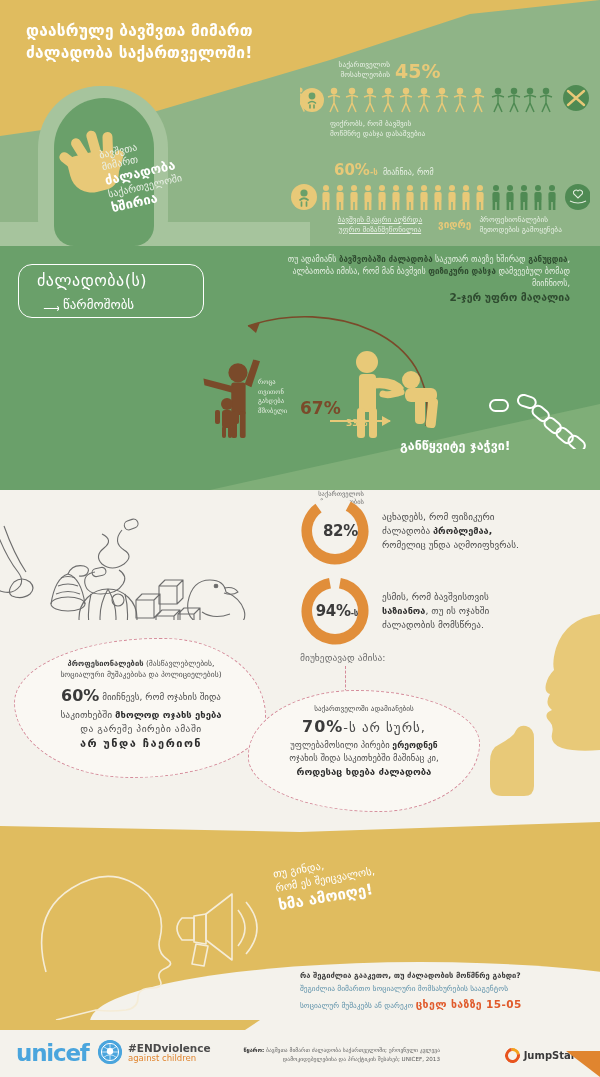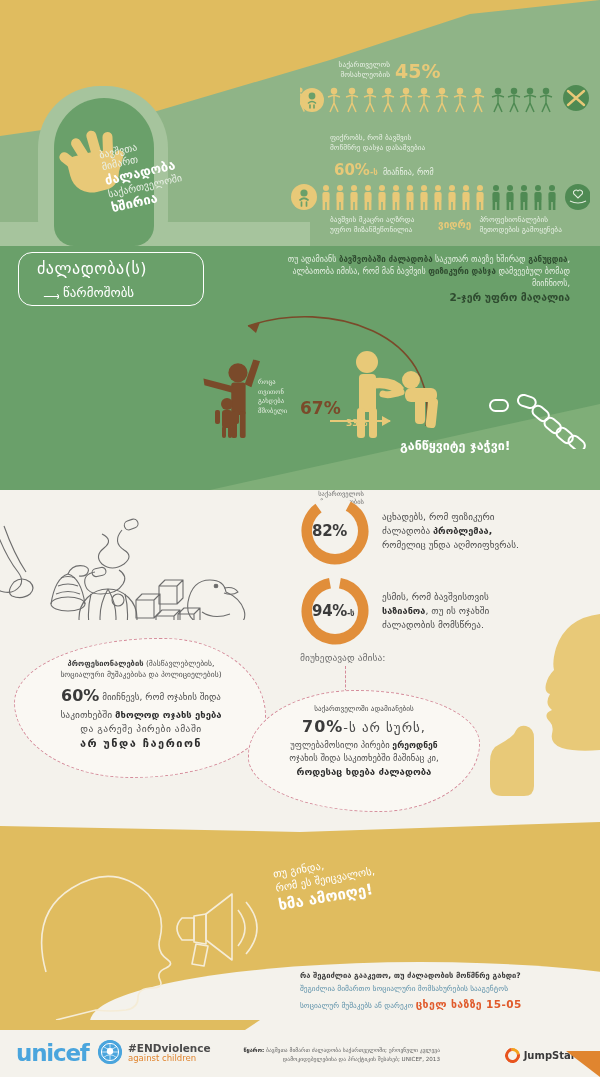--- a/index.html
+++ b/index.html
@@ -64,41 +64,41 @@
   #hdr-rotated .l4 { font-size:10px; color:#e9f0e6; }
   #hdr-rotated .l5 { font-size:13px; font-weight:bold; }
 
   
   .stat-label { color:#e9f1e6; font-size:7.3px; line-height:1.35; }
   #s1 { position:absolute; left:300px; top:60px; width:290px; }
   #s1-head { display:flex; align-items:flex-end; gap:5px; }
   #s1-head .lab { text-align:right; width:90px; }
   #s1-pct { color:#e8c978; font-size:19px; font-weight:bold; line-height:.9; }
   #s1-row { position:relative; height:34px; margin-top:3px; }
-  #s1-sub { margin-top:16px; margin-left:30px; }
+  #s1-sub { margin-top:2px; margin-left:30px; }
 
   
   #s2 { position:absolute; left:290px; top:160px; width:300px; }
   #s2-head { margin-left:44px; }
   #s2-pct { color:#e8c978; font-size:15px; font-weight:bold; }
   #s2-pct small { font-size:8px; }
   #s2-ttl { color:#e9f1e6; font-size:8px; }
   #s2-row { position:relative; height:30px; margin-top:3px; display:flex; align-items:center; gap:3px; }
   #s2-foot { display:flex; align-items:center; gap:8px; margin-top:3px; margin-left:40px; }
   #s2-vidre { color:#e8c978; font-weight:bold; font-size:10px; }
 
   
   #sec-mid { top:246px; height:244px; background:#6aa06a; }
   #mid-wave {
     position:absolute; left:0; bottom:0; width:600px; height:90px;
     background:#7fae78;
     clip-path: polygon(210px 90px, 600px 4px, 600px 90px);
   }
   #mid-bubble {
-    position:absolute; left:18px; top:6px; width:186px; height:54px;
+    position:absolute; left:18px; top:18px; width:186px; height:54px;
     border:1.6px solid #fff; border-radius:14px;
   }
   #mid-bubble .t1 {
     position:absolute; left:14px; top:6px; color:#fff; font-size:16px; letter-spacing:.5px;
     background:#6aa06a; padding:0 4px;
   }
   #mid-bubble .t2 {
     position:absolute; left:40px; top:32px; color:#fff; font-size:13px;
     background:#6aa06a; padding:0 4px;
   }
@@ -144,21 +144,21 @@
   }
   #toys { position:absolute; left:-4px; top:0px; width:260px; height:130px; }
 
   .donut-wrap { position:absolute; display:flex; align-items:center; }
   #d1 { left:300px; top:6px; }
   #d2 { left:300px; top:86px; }
   .donut { position:relative; width:70px; height:70px; flex:none; }
   .donut .hole {
     position:absolute; left:12px; top:12px; width:46px; height:46px;
     border-radius:50%; background:#f4f2ec;
-    display:flex; align-items:center; justify-content:flex-start;
+    display:flex; align-items:center; justify-content:flex-end;
   }
   .donut .val { color:#3b3b3b; font-size:15px; font-weight:bold; letter-spacing:-.3px; }
   .donut .val small { font-size:8px; }
   .donut-text { margin-left:12px; width:200px; color:#4a4a4a; font-size:9.2px; line-height:1.55; }
   .donut-text b { color:#2d2d2d; }
   #d1-cap { position:absolute; left:300px; top:0px; width:64px; text-align:right;
             color:#6b6b6b; font-size:6.5px; line-height:1.3; }
 
   #mihed { position:absolute; left:300px; top:162px; color:#6b6b6b; font-size:9.5px; }
   #mihed-line { position:absolute; left:345px; top:176px; width:0; height:26px;
@@ -243,20 +243,24 @@
     clip-path: polygon(0 0, 34px 0, 34px 26px);
   }
 </style>
 </head>
 <body>
 
 <div class="sec" id="sec-header">
   <div id="hdr-green"></div>
   <div id="hdr-greenlight"></div>
 
+  <div id="hdr-title">
+    <div>დაასრულე ბავშვთა მიმართ</div>
+    <div>ძალადობა საქართველოში!</div>
+  </div>
 
   <div id="hdr-head">
     <div class="outer"></div>
     <div class="inner"></div>
   </div>
   <div id="hdr-hand">
     <div class="f f1"></div>
       <div class="f f2"></div>
       <div class="f f3"></div>
     <div class="f f4"></div>
@@ -471,21 +475,21 @@
               <rect x="-3.4" y="17" width="2.6" height="9"></rect>
               <rect x="0.8" y="17" width="2.6" height="9"></rect>
             </g>
         </g>
         <circle cx="288" cy="15" r="13" fill="#4f8a53"></circle>
         <path d="M288 9 a2.6 2.6 0 0 1 4.4 2.6 l-4.4 4.4 l-4.4 -4.4 a2.6 2.6 0 0 1 4.4 -2.6z" fill="none" stroke="#dfeadb" stroke-width="1.1"></path>
         <path d="M280 19 q8 4 16 0" fill="none" stroke="#dfeadb" stroke-width="1.2"></path>
       </svg>
     </div>
     <div id="s2-foot">
-      <div class="stat-label" style="text-align:left;width:100px;">
+      <div class="stat-label" style="text-align:center;width:100px;text-decoration:underline;">
         <span>ბავშვის მკაცრი აღზრდა</span><br>
         <span>უფრო მიზანშეწონილია</span>
       </div>
       <div id="s2-vidre">ვიდრე</div>
       <div class="stat-label">
         <span>პროფესიონალების</span><br>
         <span>მეთოდების გამოყენება</span>
       </div>
     </div>
   </div>

